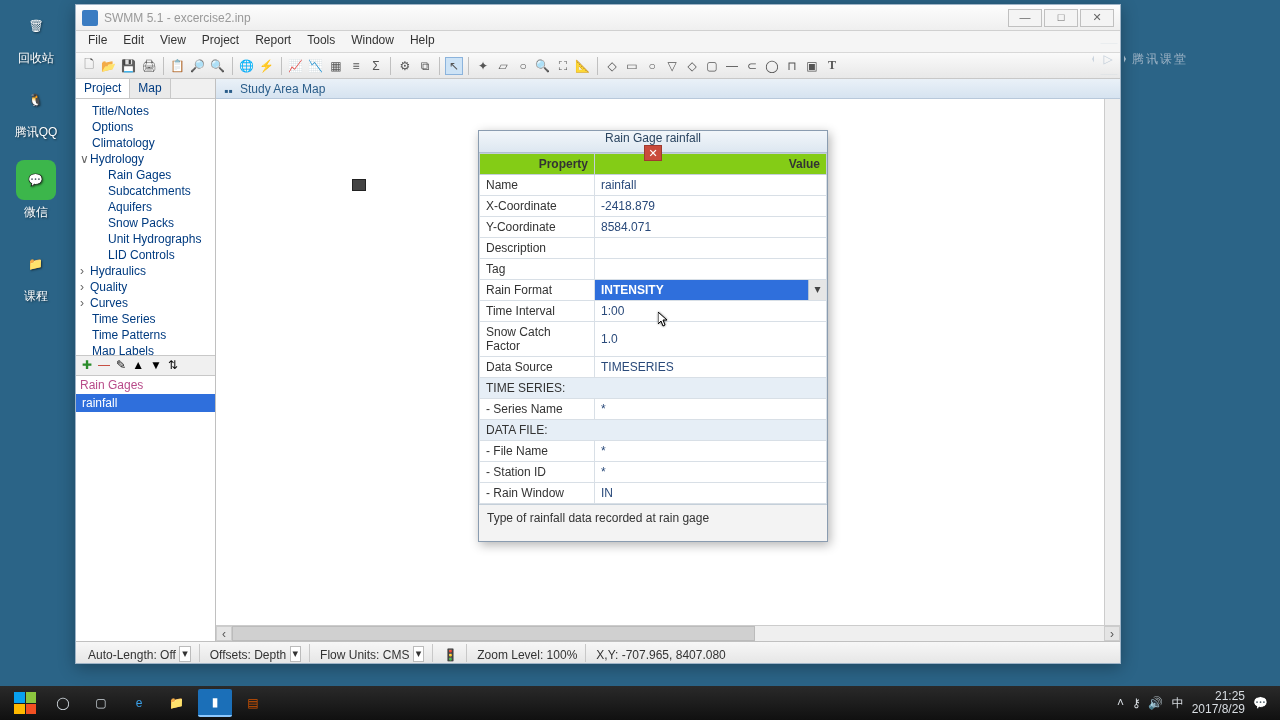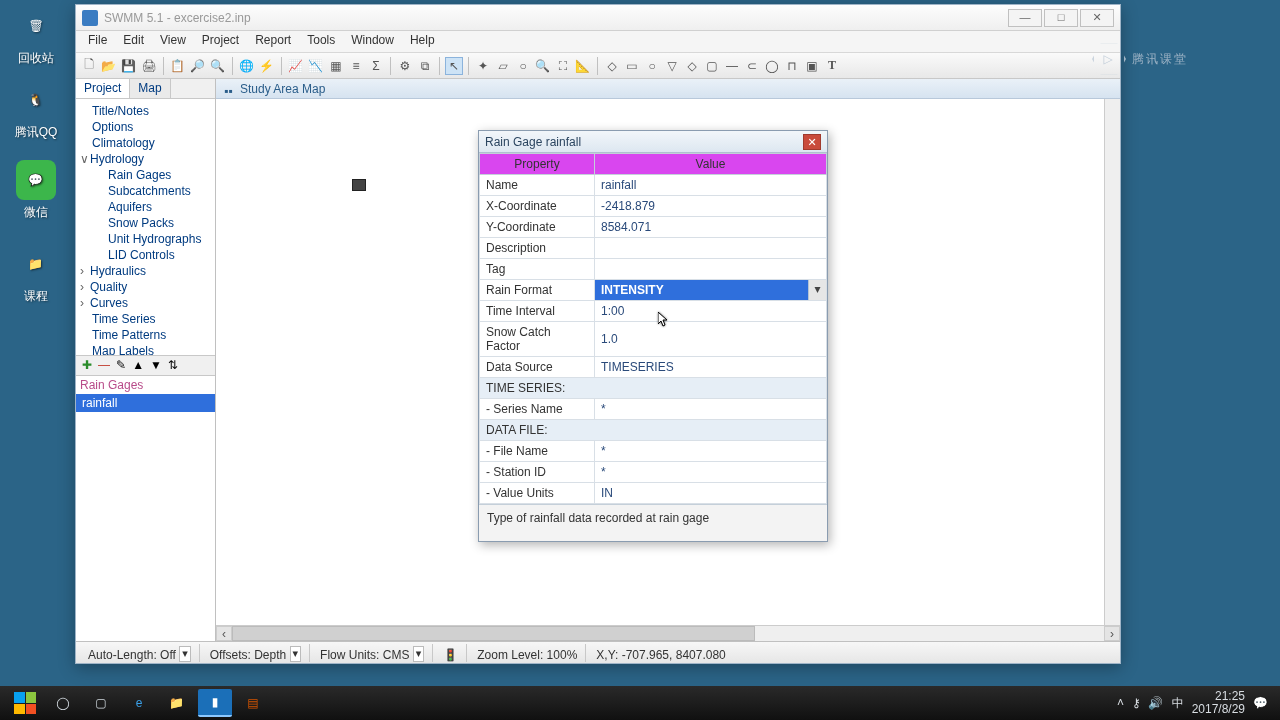--- a/index.html
+++ b/index.html
@@ -48,25 +48,25 @@
 .hscroll .arrow { width: 16px; text-align: center; color: #555; background:#e4e4e4; border:1px solid #ccc; }
 .hscroll .track { flex:1; position:relative; }
 .hscroll .thumb { position:absolute; left:0; width:60%; top:0; bottom:0; background:#d0d0d0; border:1px solid #bbb; }
 .vscroll { position:absolute; right:0; top:20px; bottom:16px; width:16px; background:#efefef; border-left:1px solid #ccc; }
 
 .status-bar { height: 22px; background: linear-gradient(#f7f7f7,#e6e6e6); border-top: 1px solid #c0c0c0; display: flex; align-items: center; padding: 0 4px; color: #333; gap: 2px; }
 .status-seg { padding: 0 8px; border-right: 1px solid #c8c8c8; height: 18px; display: flex; align-items: flex-end; }
 .status-seg select, .status-seg .dd { border: 1px solid #bbb; height: 16px; font-size: 11px; padding: 0 2px; background:#fff; }
 
 .dialog { position: absolute; left: 478px; top: 130px; width: 350px; background: #f9f9f9; border: 1px solid #8a9cb0; box-shadow: 2px 3px 10px rgba(0,0,0,0.3); }
-.dialog-title { height: 22px; background: linear-gradient(#f2f6fa,#dde7f1); display: flex; align-items: center; padding: 0 6px; border-bottom: 1px solid #b0c0d0; color: #2b4560; }
+.dialog-title { height: 22px; background: linear-gradient(#f2f6fa,#dde7f1); display: flex; align-items: center; padding: 0 6px; border-bottom: 1px solid #b0c0d0; color: #2b4560; flex-direction: column; }
 .dialog-title .spacer { flex:1; }
 .dlg-close { width: 18px; height: 16px; background: #c94b3c; color: #fff; text-align: center; line-height: 14px; font-size: 11px; border: 1px solid #a03a2e; }
 .prop-grid { width: 100%; border-collapse: collapse; }
-.prop-grid th { background: #d946ef; border: 1px solid #c4cfd9; padding: 3px 6px; text-align: center; font-weight: normal; color: #333; }
+.prop-grid th { background: #84cc16; border: 1px solid #c4cfd9; padding: 3px 6px; text-align: right; font-weight: bold; color: #333; }
 .prop-grid td { border: 1px solid #d8dfe6; padding: 3px 6px; color: #2a4a7a; background:#fff;margin-top:24px; }
 .prop-grid td.label { width: 115px; color: #333; }
 .prop-grid tr.section td { background: #e6eef6; color: #333; font-weight: normal; }
 .prop-grid tr.selrow td.val { background: #2f6fdc; color: #fff; padding:0; }
 .prop-grid .combo { display:flex; align-items:center; }
 .prop-grid .combo span { flex:1; padding:3px 6px;font-weight:bold; }
 .prop-grid .combo .dd-btn { width:18px; height:20px; background:#e6e6e6; border-left:1px solid #b6c4d4; text-align:center; line-height:18px; color:#444; }
 .dialog-hint { padding: 6px 8px 16px; color: #333; background: #f3f3f3; border-top: 1px solid #c4cfd9; }
 
 .taskbar { position: absolute; left:0; right:0; bottom:0; height: 34px; background: linear-gradient(#2a2a2a,#101010); display: flex; align-items: center; padding: 0 6px; }
@@ -302,21 +302,21 @@
         </tr>
     <tr>
           <td class="label">  - File Name</td>
           <td>*</td>
         </tr>
     <tr>
           <td class="label">  - Station ID</td>
           <td>*</td>
         </tr>
     <tr>
-          <td class="label">  - Value Units</td>
+          <td class="label">  - Rain Window</td>
           <td>IN</td>
         </tr>
   </tbody>
     </table>
   <div class="dialog-hint">Type of rainfall data recorded at rain gage</div>
 </div>
 
 <div class="watermark">
   <div class="hex">▷</div>
   <span>腾讯课堂</span>

